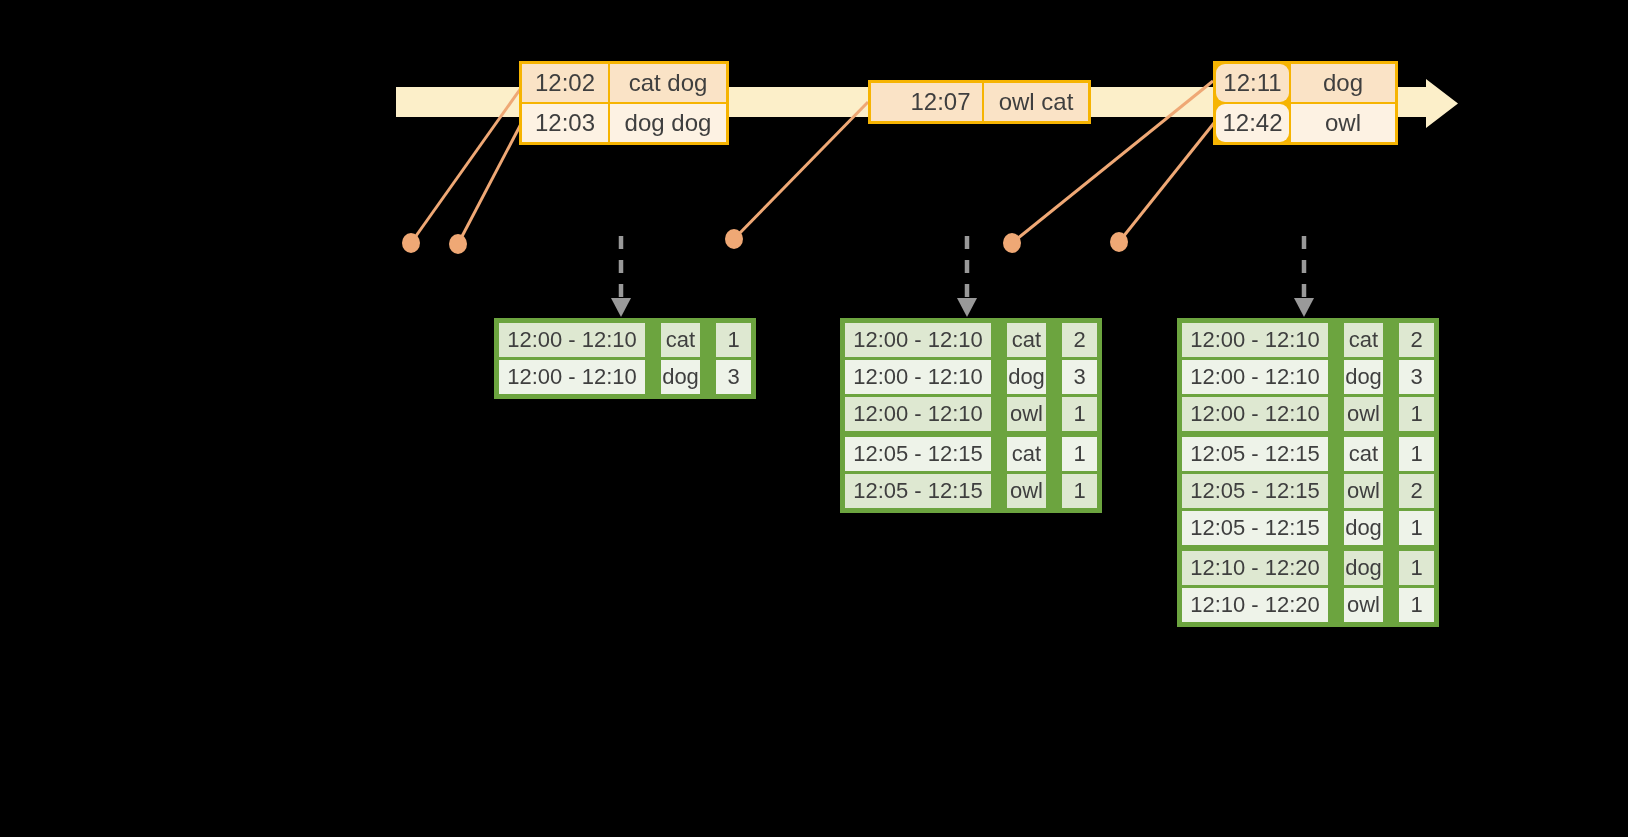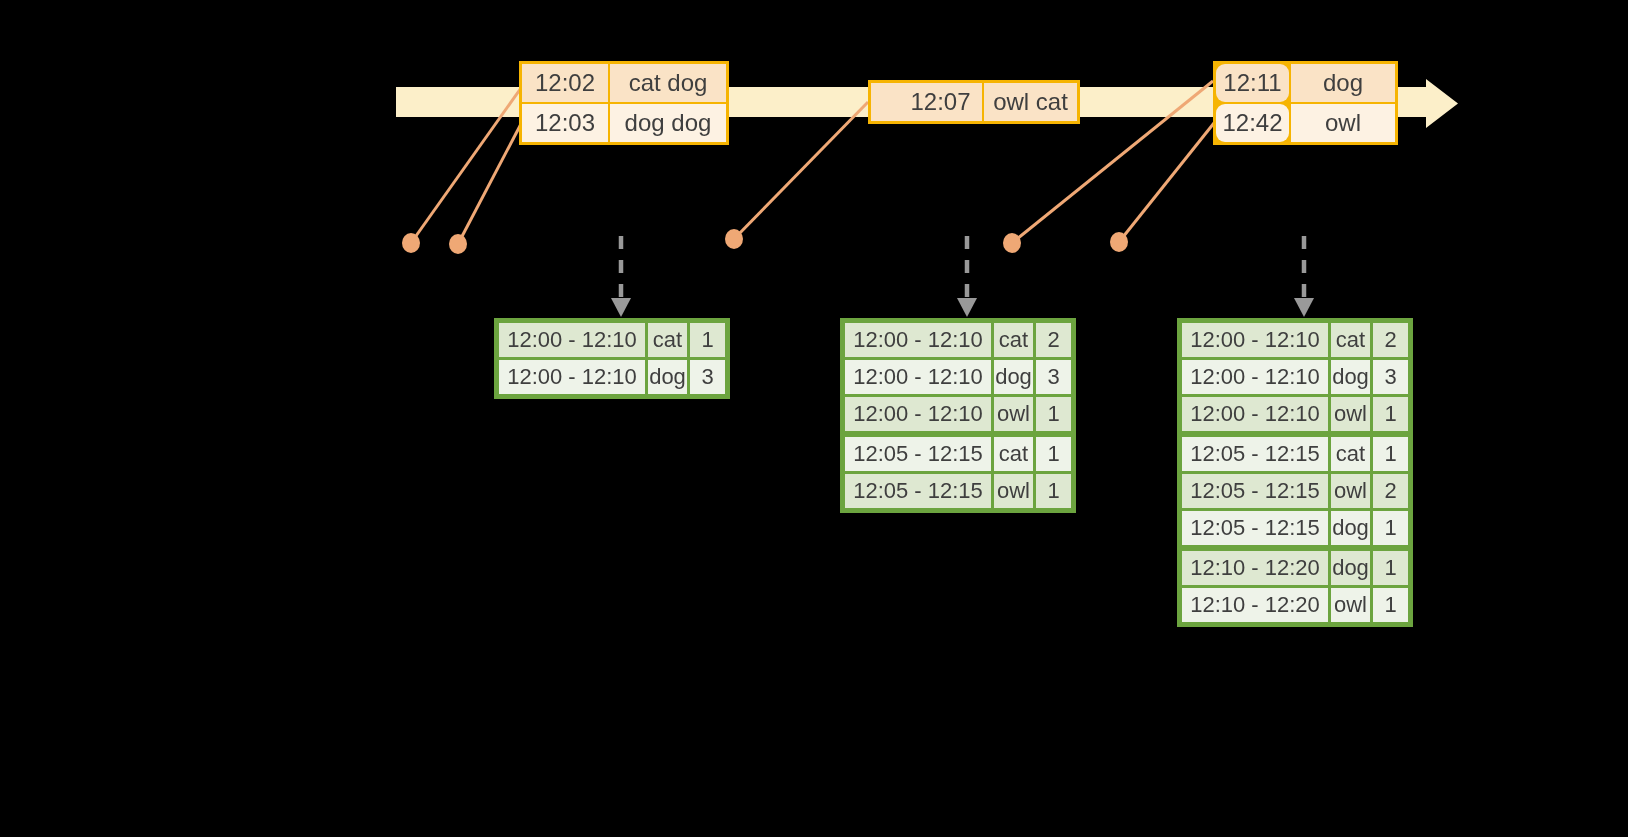--- a/index.html
+++ b/index.html
@@ -29,36 +29,36 @@
   .fill-dark{background:#fae3c6;}
   .fill-light{background:#fdf2e3;}
 
   
   .result-table{
     position:absolute;
     background:#6ca43f;
     padding:5px;
     display:flex;flex-direction:column;gap:3px;
   }
-  .grow{display:flex;gap:3px;}
+  .grow{display:flex;gap:16px;}
   .grow.group-break{margin-top:3px;}
   .gcell{
     display:flex;align-items:center;justify-content:center;
     font-size:22px;white-space:nowrap;
     height:34px;
   }
   .gcell.win{width:146px;}
   .gcell.word{width:39px;}
   .gcell.cnt{width:35px;}
   .g-dark{background:#dee8d1;}
   .g-light{background:#eef3e9;}
 
   
   .ta .time{width:86px;}  .ta .words{width:116px;}
-  .tb .time{width:83px;padding-left:28px;}  .tb .words{width:93px;}
+  .tb .time{width:83px;padding-left:28px;}  .tb .words{width:104px;}
   .tc .time{width:73px;border-radius:9px;}  .tc .words{width:104px;}
 </style>
 </head>
 <body>
 
 <div class="canvas">
 
   <svg class="overlay" width="1628" height="837" viewBox="0 0 1628 837">
 
     <path d="M396 87 H1426 V79 L1458 103.5 L1426 128 V117 H396 Z" fill="#fcefc9"></path>

